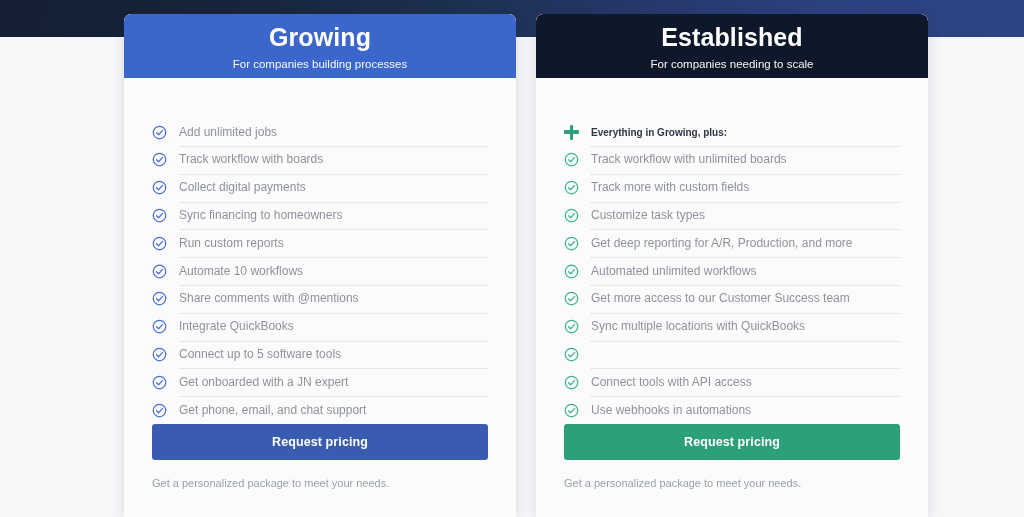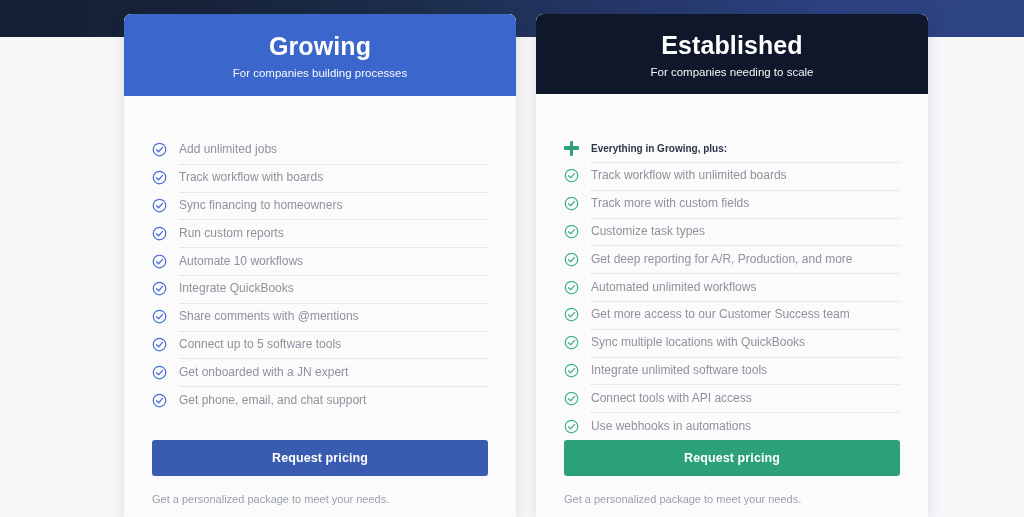--- a/index.html
+++ b/index.html
@@ -156,21 +156,21 @@
   .plus-icon::before {
     left: 6px; top: 0; width: 3.4px; height: 15px;
   }
   .plus-icon::after {
     top: 5.8px; left: 0; width: 15px; height: 3.4px;
   }
 
   
   .cta-wrap {
     margin-top: auto;
-    padding-bottom: 0;
+    padding-bottom: 16px;
   }
 
   .cta-button {
     display: block;
     width: 100%;
     height: 36px;
     border: none;
     border-radius: 3px;
     color: #ffffff;
     font-family: "Liberation Sans", sans-serif;
@@ -224,20 +224,29 @@
             </span>
             <span class="feature-label">Track workflow with boards</span>
           </li>
           <li class="feature-item">
             <span class="feature-icon">
               <svg viewBox="0 0 24 24" width="15" height="15">
                 <circle cx="12" cy="12" r="10" fill="none" stroke="#4a6fd4" stroke-width="2"></circle>
                 <path d="M7.2 12.4 L10.6 15.6 L16.9 8.6" fill="none" stroke="#4a6fd4" stroke-width="2" stroke-linecap="round" stroke-linejoin="round"></path>
               </svg>
             </span>
+            <span class="feature-label">Collect digital payments</span>
+          </li>
+          <li class="feature-item">
+            <span class="feature-icon">
+              <svg viewBox="0 0 24 24" width="15" height="15">
+                <circle cx="12" cy="12" r="10" fill="none" stroke="#4a6fd4" stroke-width="2"></circle>
+                <path d="M7.2 12.4 L10.6 15.6 L16.9 8.6" fill="none" stroke="#4a6fd4" stroke-width="2" stroke-linecap="round" stroke-linejoin="round"></path>
+              </svg>
+            </span>
             <span class="feature-label">Sync financing to homeowners</span>
           </li>
           <li class="feature-item">
             <span class="feature-icon">
               <svg viewBox="0 0 24 24" width="15" height="15">
                 <circle cx="12" cy="12" r="10" fill="none" stroke="#4a6fd4" stroke-width="2"></circle>
                 <path d="M7.2 12.4 L10.6 15.6 L16.9 8.6" fill="none" stroke="#4a6fd4" stroke-width="2" stroke-linecap="round" stroke-linejoin="round"></path>
               </svg>
             </span>
             <span class="feature-label">Run custom reports</span>
@@ -251,30 +260,30 @@
             </span>
             <span class="feature-label">Automate 10 workflows</span>
           </li>
           <li class="feature-item">
             <span class="feature-icon">
               <svg viewBox="0 0 24 24" width="15" height="15">
                 <circle cx="12" cy="12" r="10" fill="none" stroke="#4a6fd4" stroke-width="2"></circle>
                 <path d="M7.2 12.4 L10.6 15.6 L16.9 8.6" fill="none" stroke="#4a6fd4" stroke-width="2" stroke-linecap="round" stroke-linejoin="round"></path>
               </svg>
             </span>
+            <span class="feature-label">Share comments with @mentions</span>
+          </li>
+          <li class="feature-item">
+            <span class="feature-icon">
+              <svg viewBox="0 0 24 24" width="15" height="15">
+                <circle cx="12" cy="12" r="10" fill="none" stroke="#4a6fd4" stroke-width="2"></circle>
+                <path d="M7.2 12.4 L10.6 15.6 L16.9 8.6" fill="none" stroke="#4a6fd4" stroke-width="2" stroke-linecap="round" stroke-linejoin="round"></path>
+              </svg>
+            </span>
             <span class="feature-label">Integrate QuickBooks</span>
-          </li>
-          <li class="feature-item">
-            <span class="feature-icon">
-              <svg viewBox="0 0 24 24" width="15" height="15">
-                <circle cx="12" cy="12" r="10" fill="none" stroke="#4a6fd4" stroke-width="2"></circle>
-                <path d="M7.2 12.4 L10.6 15.6 L16.9 8.6" fill="none" stroke="#4a6fd4" stroke-width="2" stroke-linecap="round" stroke-linejoin="round"></path>
-              </svg>
-            </span>
-            <span class="feature-label">Share comments with @mentions</span>
           </li>
           <li class="feature-item">
             <span class="feature-icon">
               <svg viewBox="0 0 24 24" width="15" height="15">
                 <circle cx="12" cy="12" r="10" fill="none" stroke="#4a6fd4" stroke-width="2"></circle>
                 <path d="M7.2 12.4 L10.6 15.6 L16.9 8.6" fill="none" stroke="#4a6fd4" stroke-width="2" stroke-linecap="round" stroke-linejoin="round"></path>
               </svg>
             </span>
             <span class="feature-label">Connect up to 5 software tools</span>
           </li>
@@ -378,21 +387,20 @@
             </span>
             <span class="feature-label">Sync multiple locations with QuickBooks</span>
           </li>
           <li class="feature-item">
             <span class="feature-icon">
               <svg viewBox="0 0 24 24" width="15" height="15">
                 <circle cx="12" cy="12" r="10" fill="none" stroke="#3fb489" stroke-width="2"></circle>
                 <path d="M7.2 12.4 L10.6 15.6 L16.9 8.6" fill="none" stroke="#3fb489" stroke-width="2" stroke-linecap="round" stroke-linejoin="round"></path>
               </svg>
             </span>
-            <span class="feature-label">Integrate unlimited software tools</span>
           </li>
           <li class="feature-item">
             <span class="feature-icon">
               <svg viewBox="0 0 24 24" width="15" height="15">
                 <circle cx="12" cy="12" r="10" fill="none" stroke="#3fb489" stroke-width="2"></circle>
                 <path d="M7.2 12.4 L10.6 15.6 L16.9 8.6" fill="none" stroke="#3fb489" stroke-width="2" stroke-linecap="round" stroke-linejoin="round"></path>
               </svg>
             </span>
             <span class="feature-label">Connect tools with API access</span>
           </li>

